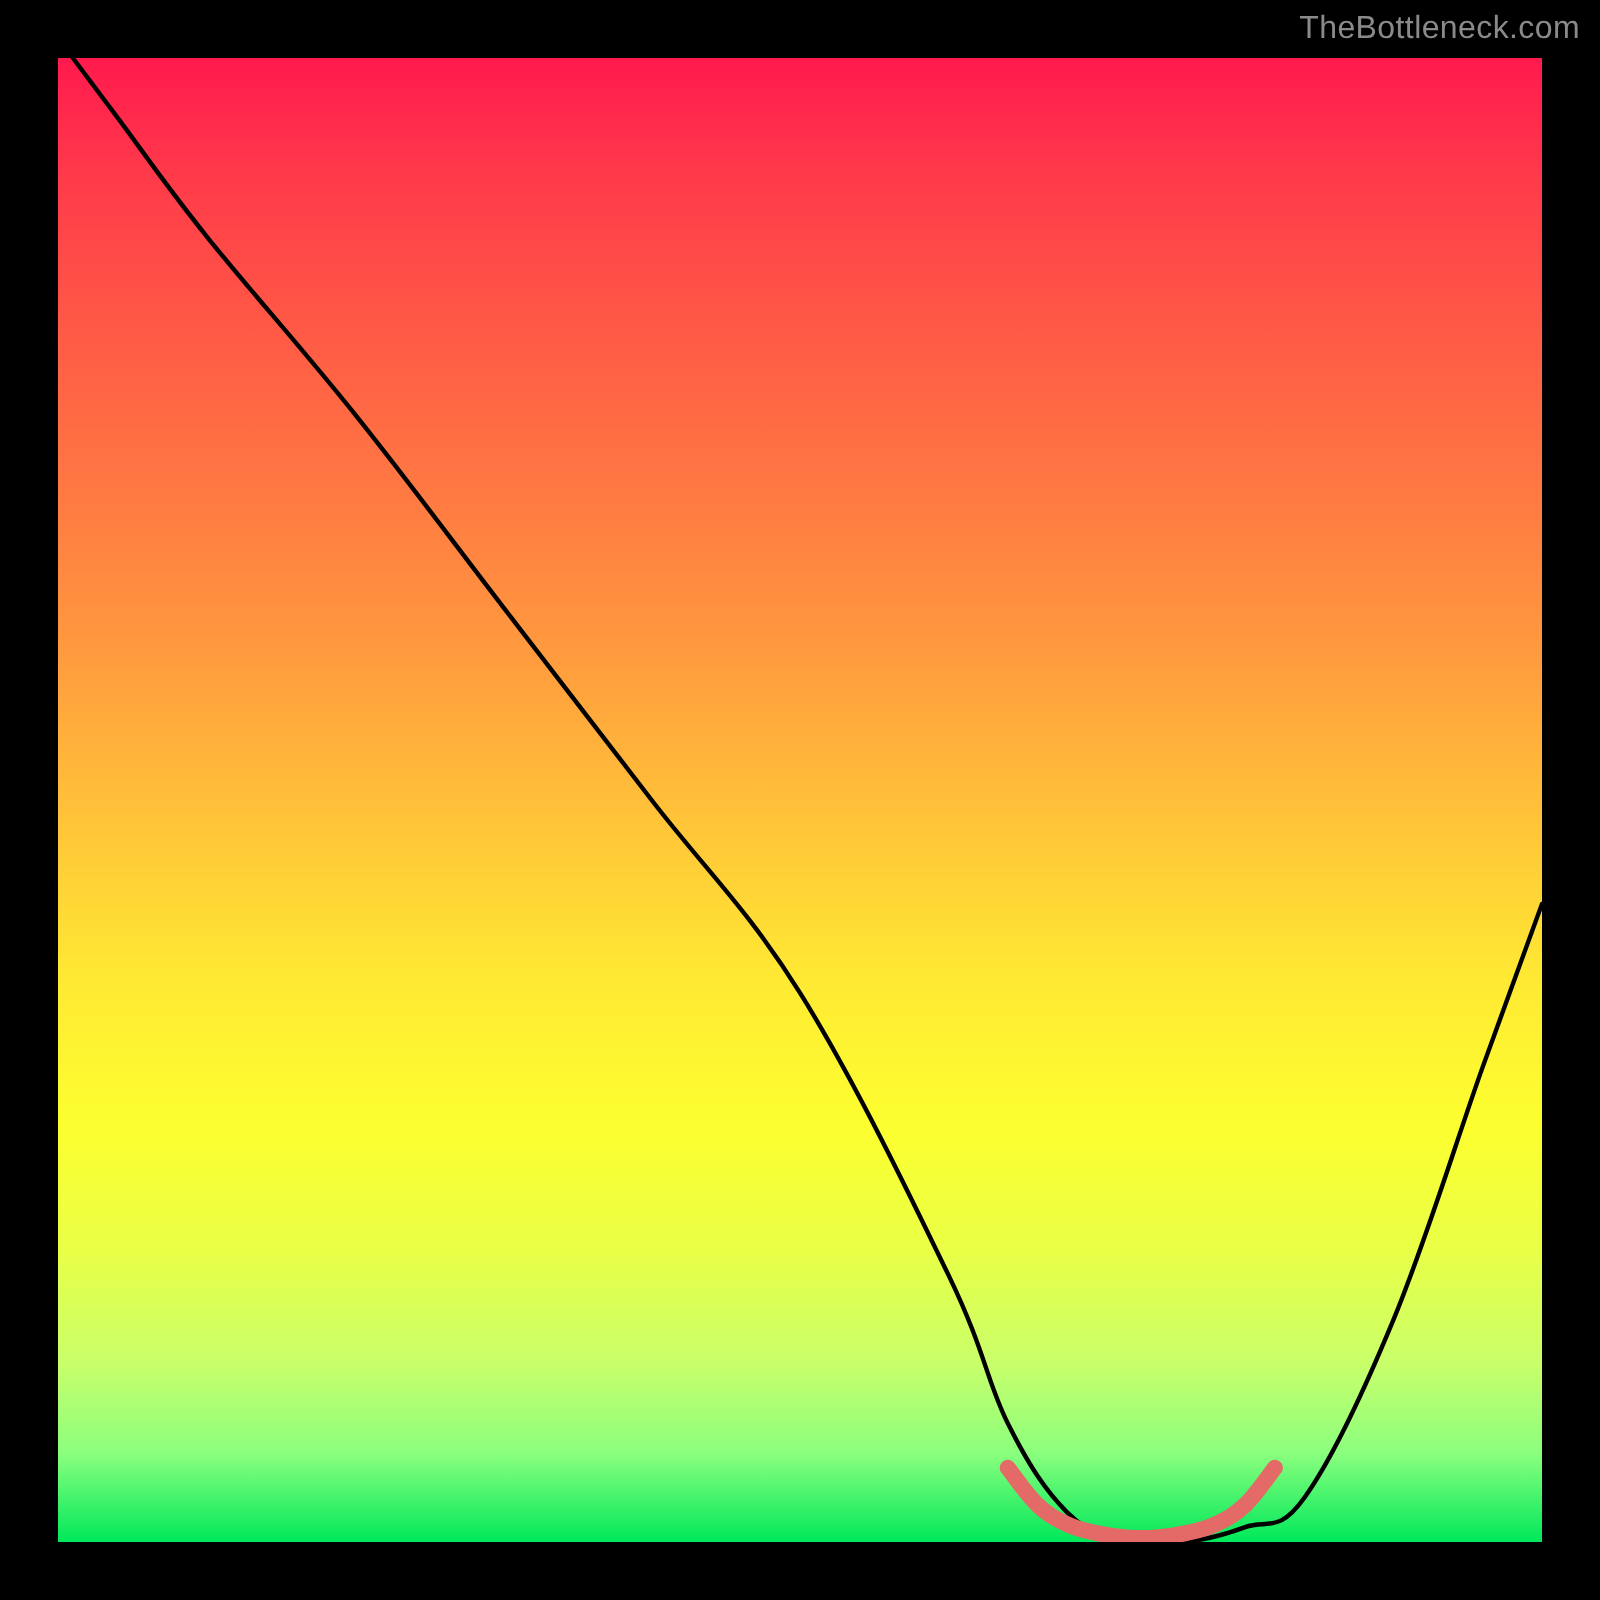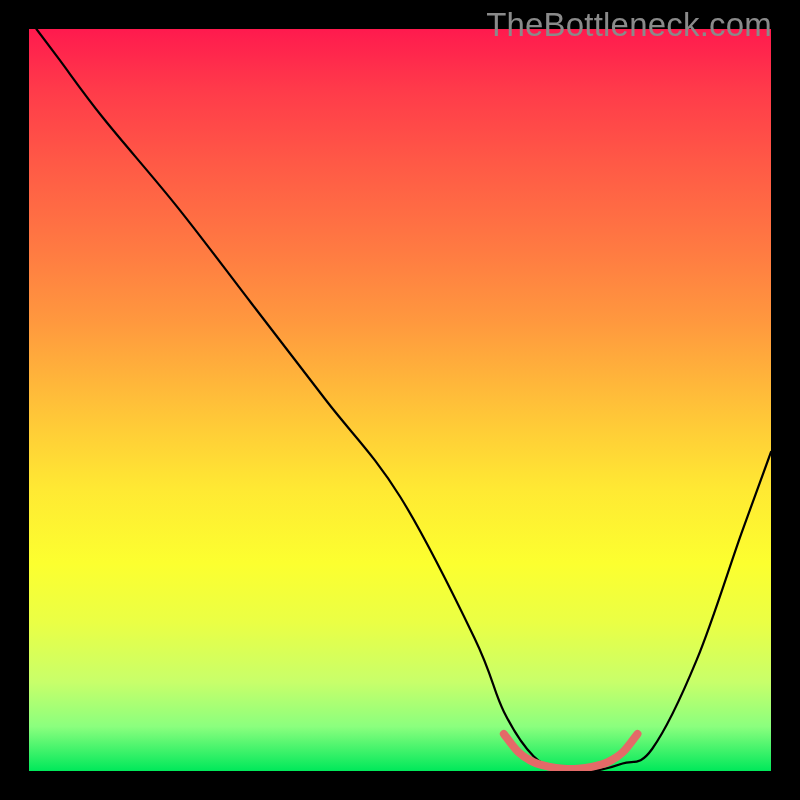--- a/index.html
+++ b/index.html
@@ -32,23 +32,23 @@
       #ffe933 62%,
       #fcff2f 72%,
       #eaff45 80%,
       #c8ff6a 88%,
       #8bff7e 94%,
       #00e85a 100%);
   }
   .watermark {
     position: absolute;
     top: 6px;
-    right: 28px;
+    right: 10px;
     font-family: Arial, Helvetica, sans-serif;
-    font-size: 33px;
+    font-size: 16px;
     color: #8a8a8a;
     font-weight: 500;
     letter-spacing: 0.2px;
   }
   svg.curve {
     position: absolute;
     left: 0;
     top: 0;
     width: 742px;
     height: 742px;

